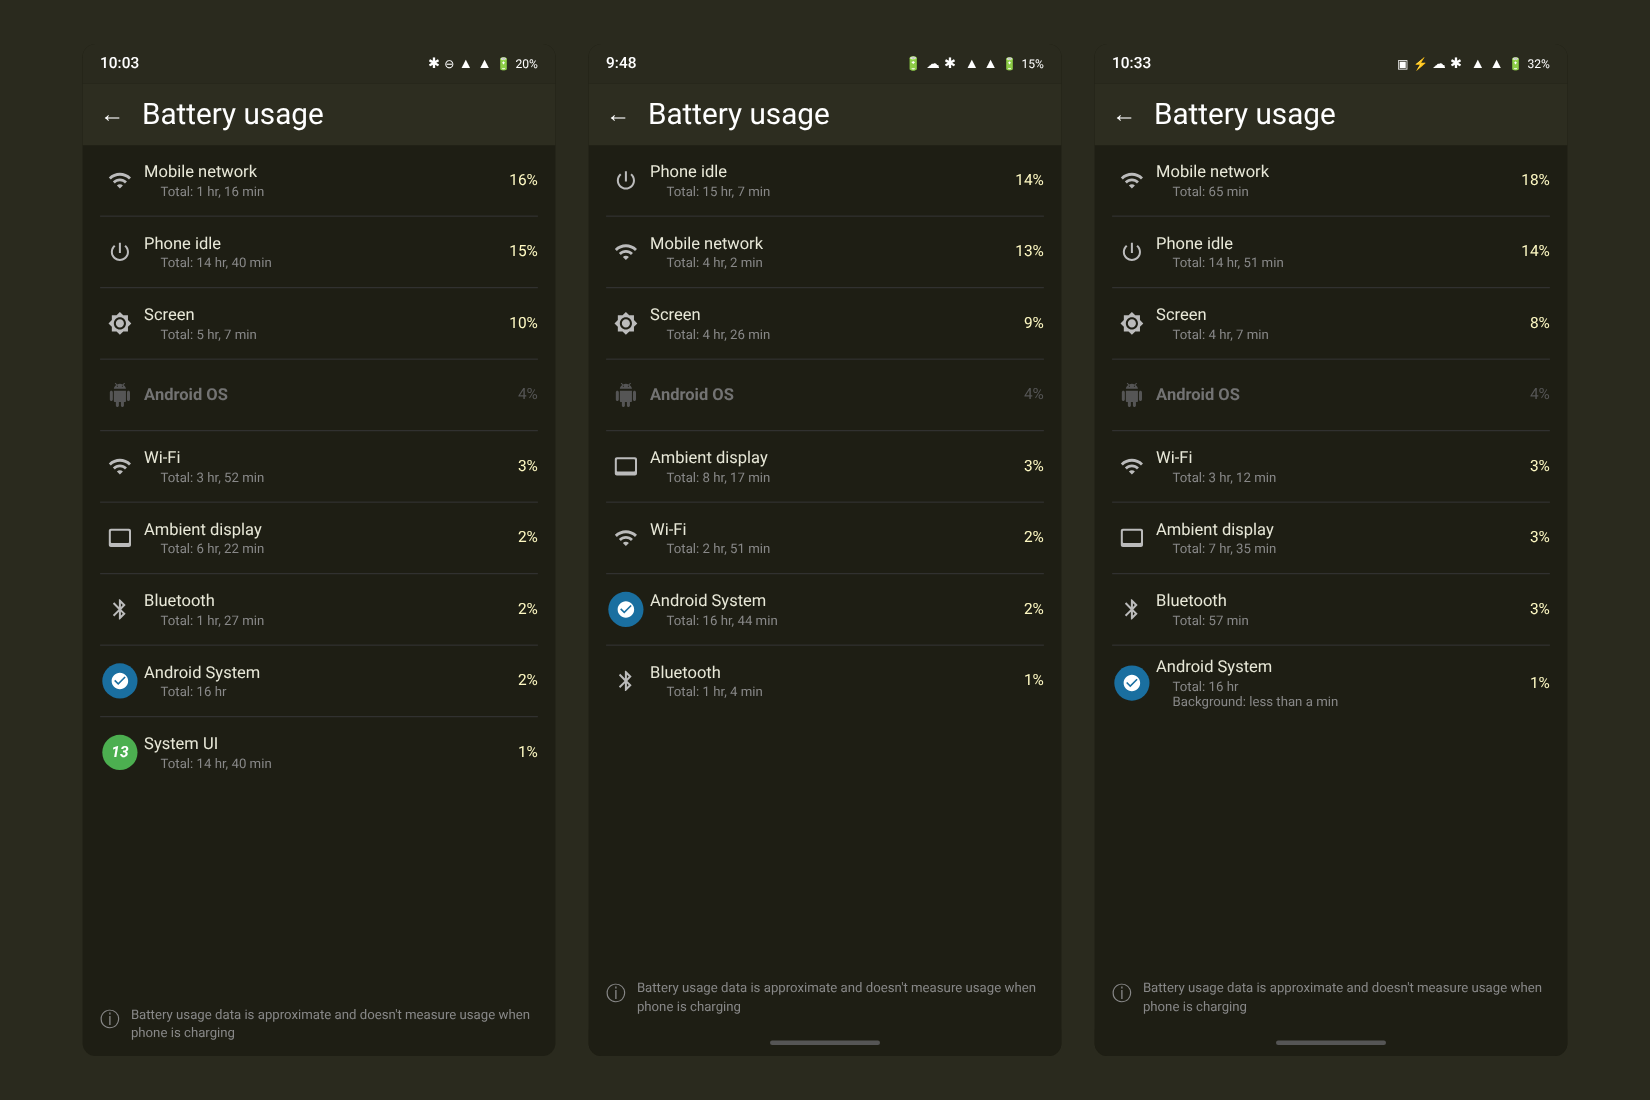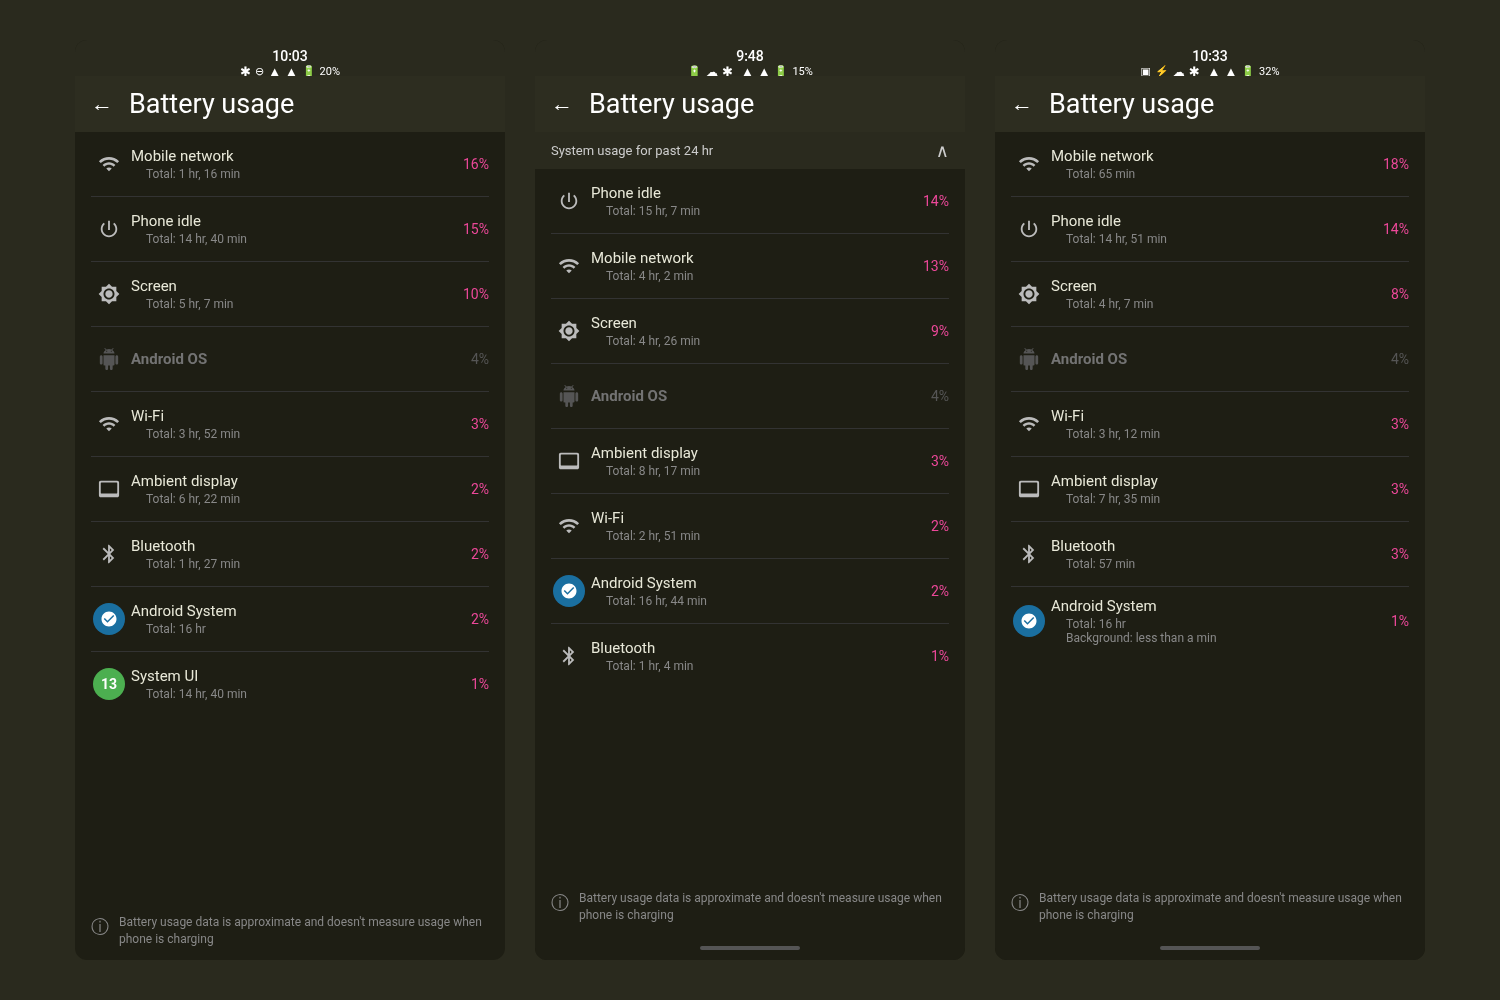--- a/index.html
+++ b/index.html
@@ -26,21 +26,20 @@
     }
 
     
     .status-bar {
       display: flex;
       justify-content: space-between;
       align-items: center;
       padding: 8px 16px;
       height: 36px;
       background: #2a2a1e;
-      flex-direction: column;
     }
     .status-time {
       color: #fff;
       font-size: 14px;
       font-weight: 500;
     }
     .status-icons {
       display: flex;
       align-items: center;
       gap: 4px;
@@ -125,21 +124,21 @@
       color: #737373;
       font-weight: bold;
     }
     .usage-detail {
       color: #888;
       font-size: 12px;
       margin-top: 2px;
       margin-left: 15px;
     }
     .usage-percent {
-      color: #ec4899;
+      color: #fef9c3;
       font-size: 14px;
       min-width: 36px;
       text-align: right;
     }
     .usage-percent.dimmed {
       color: #555;
     }
 
     
     .footer-info {
@@ -192,20 +191,21 @@
       width: 32px;
       height: 32px;
       border-radius: 50%;
       background: #4caf50;
       display: flex;
       align-items: center;
       justify-content: center;
       font-size: 14px;
       font-weight: bold;
       color: #fff;
+      font-style: italic;
     }
 
     .divider {
       height: 1px;
       background: #333;
       margin: 0 16px;
     }
   </style>
 </head>
 <body>
@@ -361,24 +361,20 @@
       <span style="font-size:13px">▲</span>
       <span style="font-size:13px">▲</span>
       <span style="font-size:11px">🔋</span>
       <span style="font-size:11px">15%</span>
     </div>
   </div>
     <div class="app-bar">
     <span class="back-arrow">←</span>
     <span class="app-bar-title">Battery usage</span>
   </div>
-    <div class="section-header">
-      <span class="section-header-text">System usage for past 24 hr</span>
-      <span class="collapse-icon">∧</span>
-    </div>
     <div class="usage-list">
       <div class="usage-item">
         <div class="usage-icon">
           <svg width="22" height="22" viewBox="0 0 24 24" fill="#bbb">
             <path d="M13 3h-2v10h2V3zm4.83 2.17l-1.42 1.42C17.99 7.86 19 9.81 19 12c0 3.87-3.13 7-7 7s-7-3.13-7-7c0-2.19 1.01-4.14 2.58-5.42L6.17 5.17C4.23 6.82 3 9.26 3 12c0 4.97 4.03 9 9 9s9-4.03 9-9c0-2.74-1.23-5.18-3.17-6.83z"></path>
           </svg>
         </div>
         <div class="usage-text">
           <div class="usage-name">Phone idle</div>
           <div class="usage-detail">Total: 15 hr, 7 min</div>

